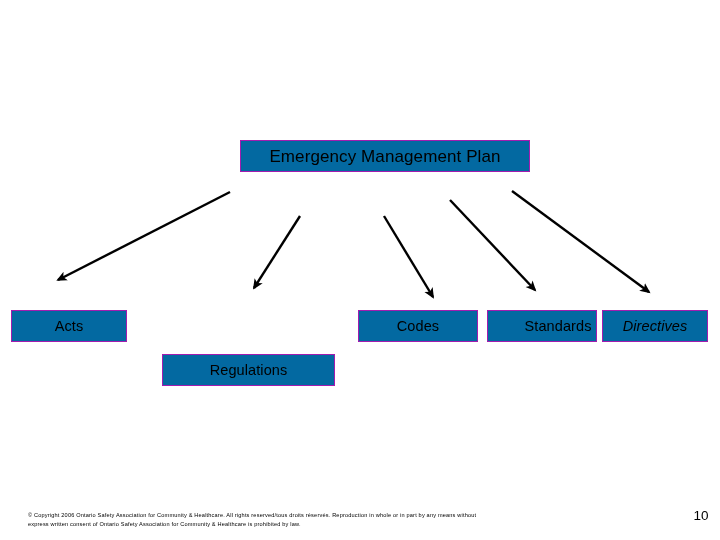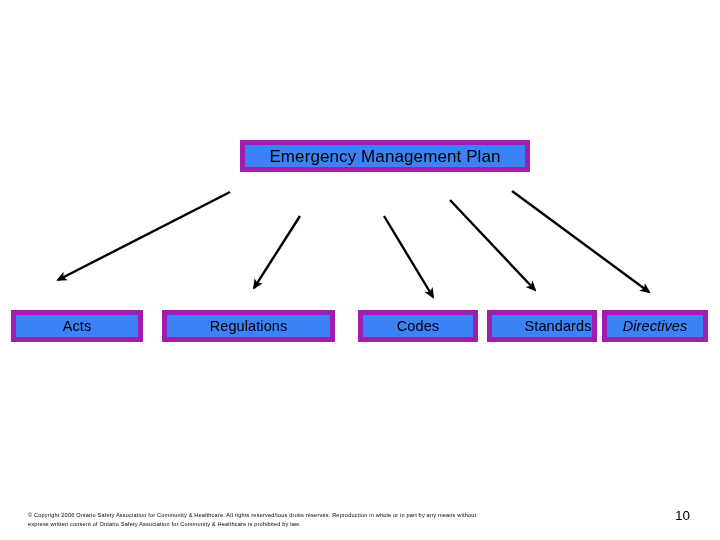--- a/index.html
+++ b/index.html
@@ -14,22 +14,22 @@
     height: 540px;
     background: #ffffff;
     overflow: hidden;
     font-family: "Liberation Sans", sans-serif;
   }
 
   
   .node {
     position: absolute;
     box-sizing: border-box;
-    background: #3b82f6;
-    border: 5px solid #a21caf;
+    background: #0369a1;
+    border: 1px solid #a21caf;
     color: #000000;
     display: flex;
     align-items: center;
     justify-content: center;
     text-align: center;
     line-height: 1;
     white-space: nowrap;
     letter-spacing: 0.1px;
   }
   #title-node {
@@ -37,22 +37,22 @@
     top: 140px;
     width: 290px;
     height: 32px;
     font-size: 17px;
   }
   .leaf-node {
     top: 310px;
     height: 32px;
     font-size: 14.5px;
   }
-  #node-acts        { left: 11px;  width: 132px; }
-  #node-regulations { left: 162px; width: 173px; }
+  #node-acts        { left: 11px;  width: 116px; }
+  #node-regulations { left: 162px; width: 173px; margin-top: 44px; }
   #node-codes       { left: 358px; width: 120px; }
   #node-standards   { left: 487px; width: 110px; padding-left: 32px; }
   #node-directives  { left: 602px; width: 106px; font-style: italic; }
 
   
   #arrow-layer {
     position: absolute;
     left: 0;
     top: 0;
     width: 720px;
@@ -68,26 +68,26 @@
     width: 640px;
     font-size: 5.6px;
     line-height: 8.6px;
     color: #000000;
     letter-spacing: 0.18px;
     font-family: "Liberation Sans", sans-serif;
   }
   #footer-copyright .line { display: block; white-space: nowrap; }
   #page-number {
     position: absolute;
-    left: 660px;
+    left: 686px;
     top: 508px;
     width: 30px;
     font-size: 13.5px;
     color: #000000;
-    text-align: right;
+    text-align: center;
   }
 </style>
 </head>
 <body>
 
 <div id="slide">
 
   <svg id="arrow-layer" viewBox="0 0 720 540" width="720" height="540" xmlns="http://www.w3.org/2000/svg">
     <defs>
       <marker id="arrowhead" markerWidth="5" markerHeight="5" refX="3.6" refY="2" orient="auto" markerUnits="strokeWidth">

